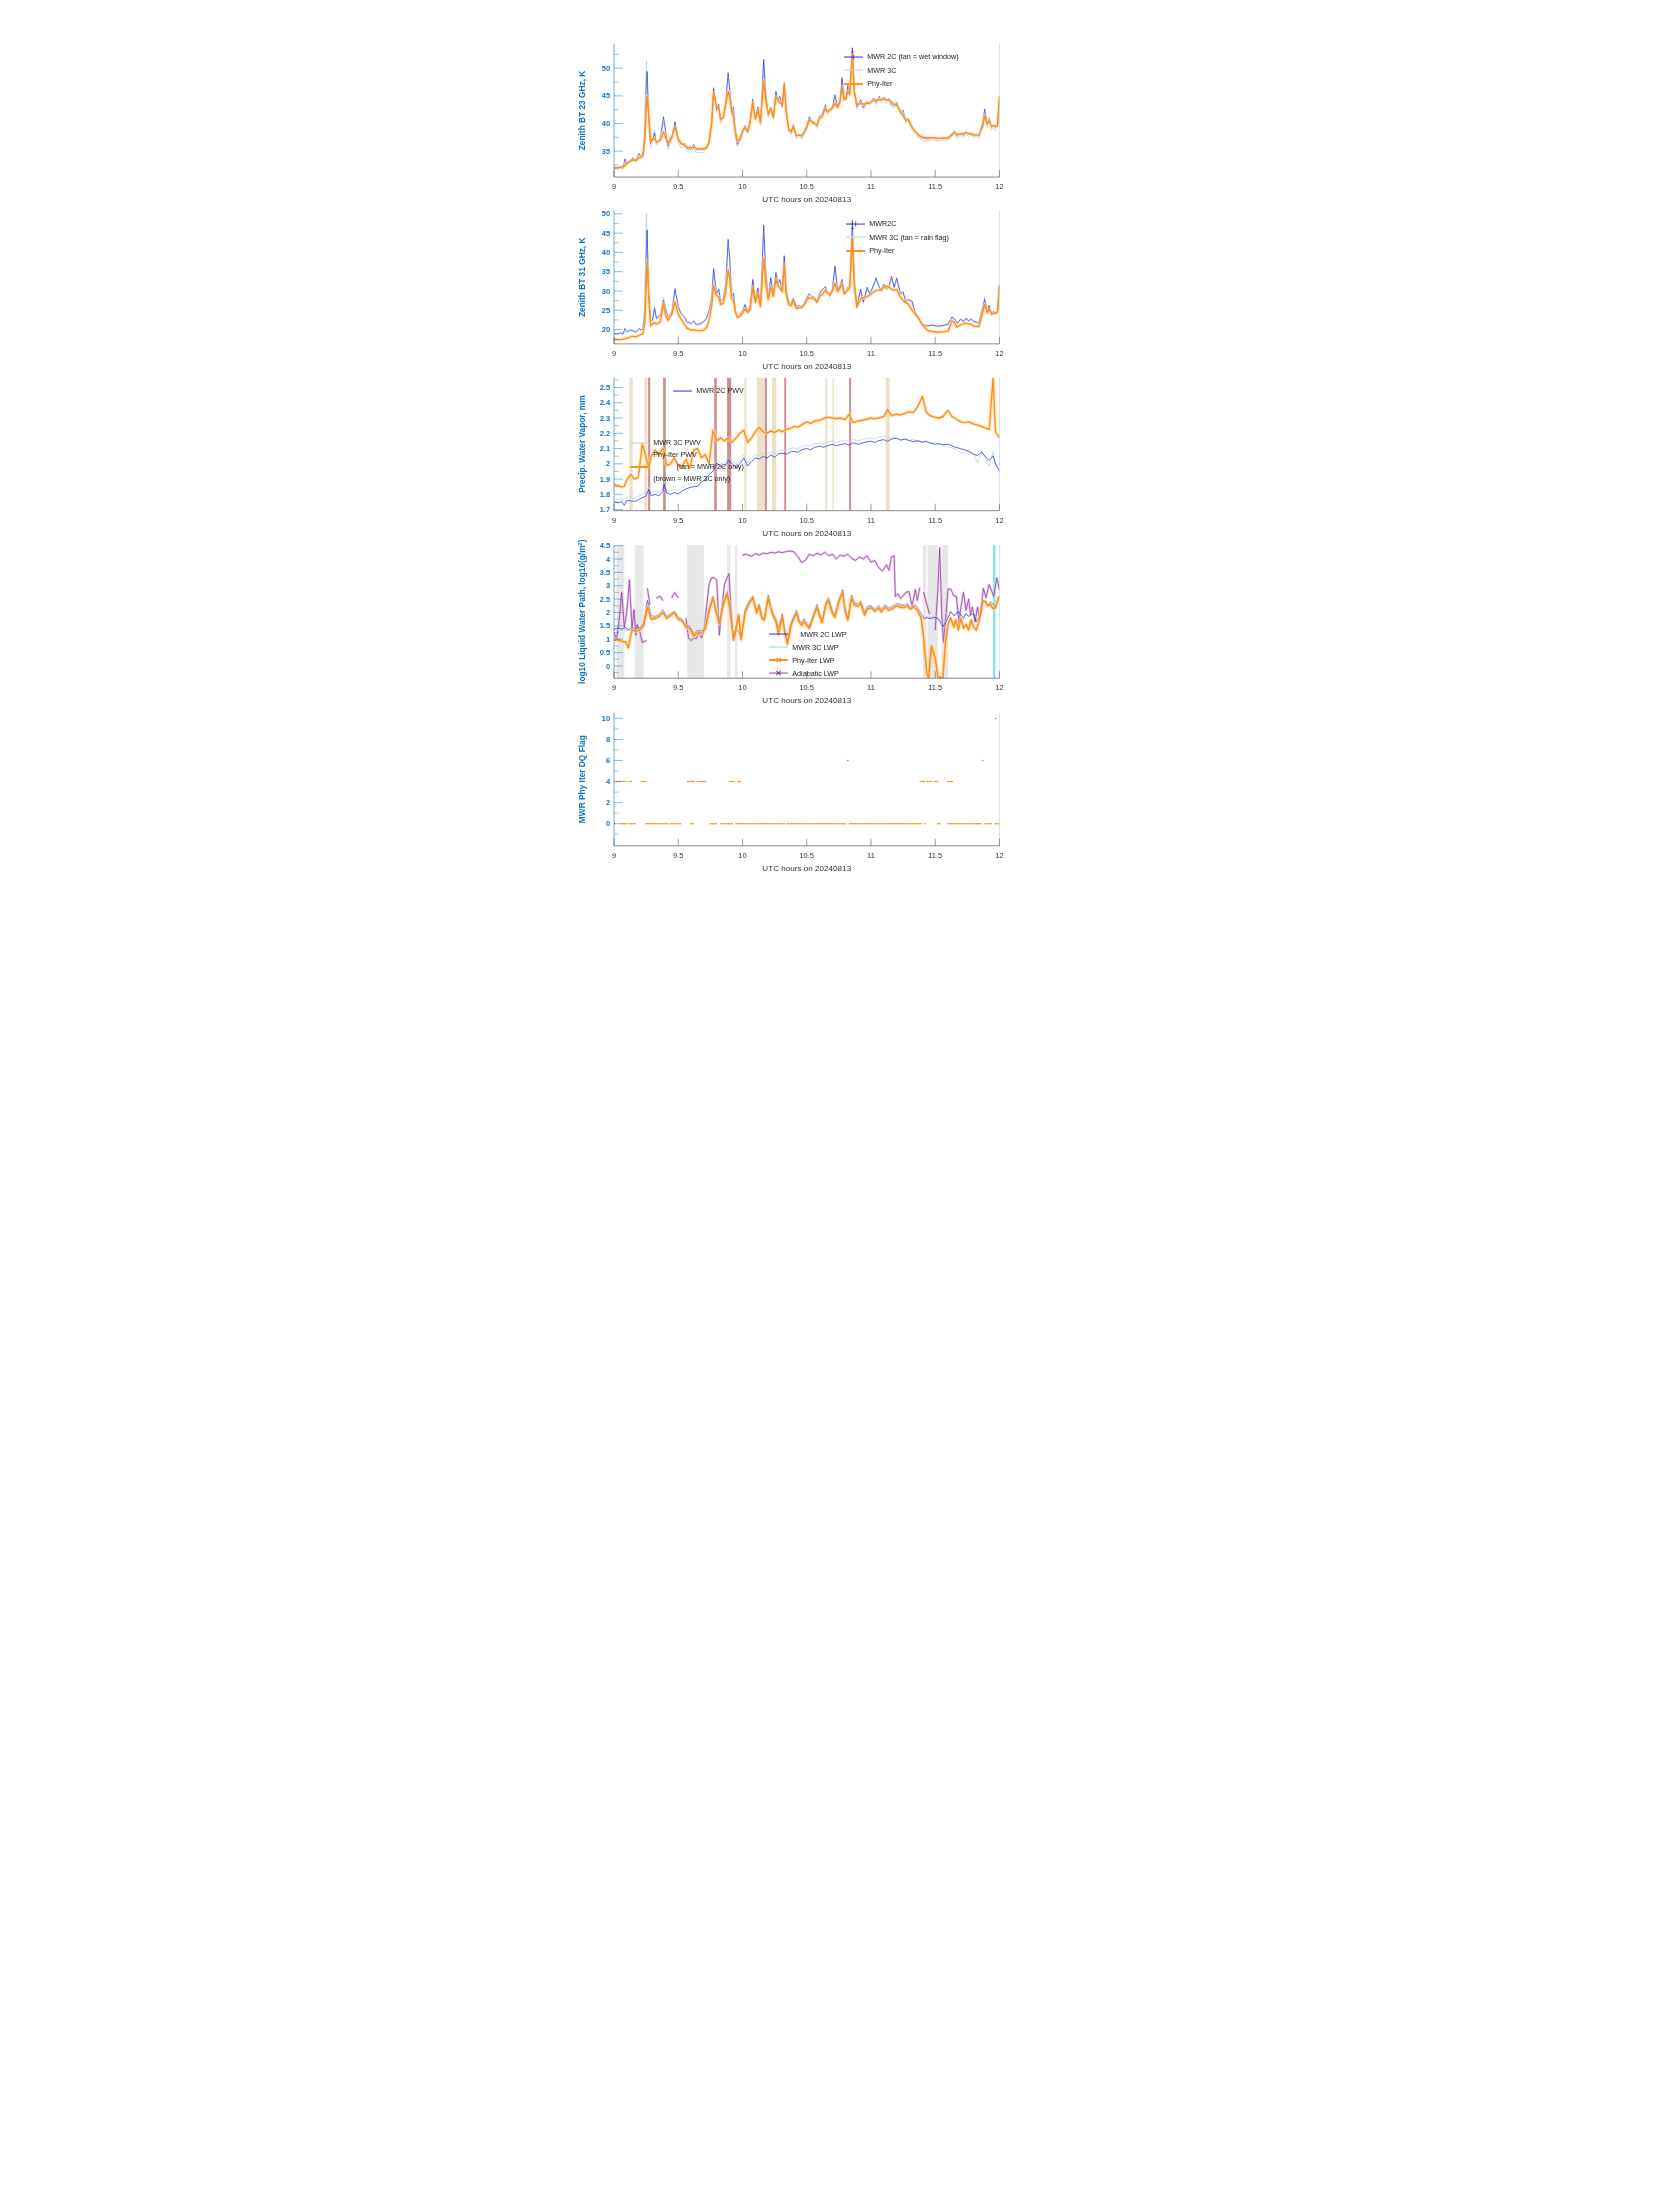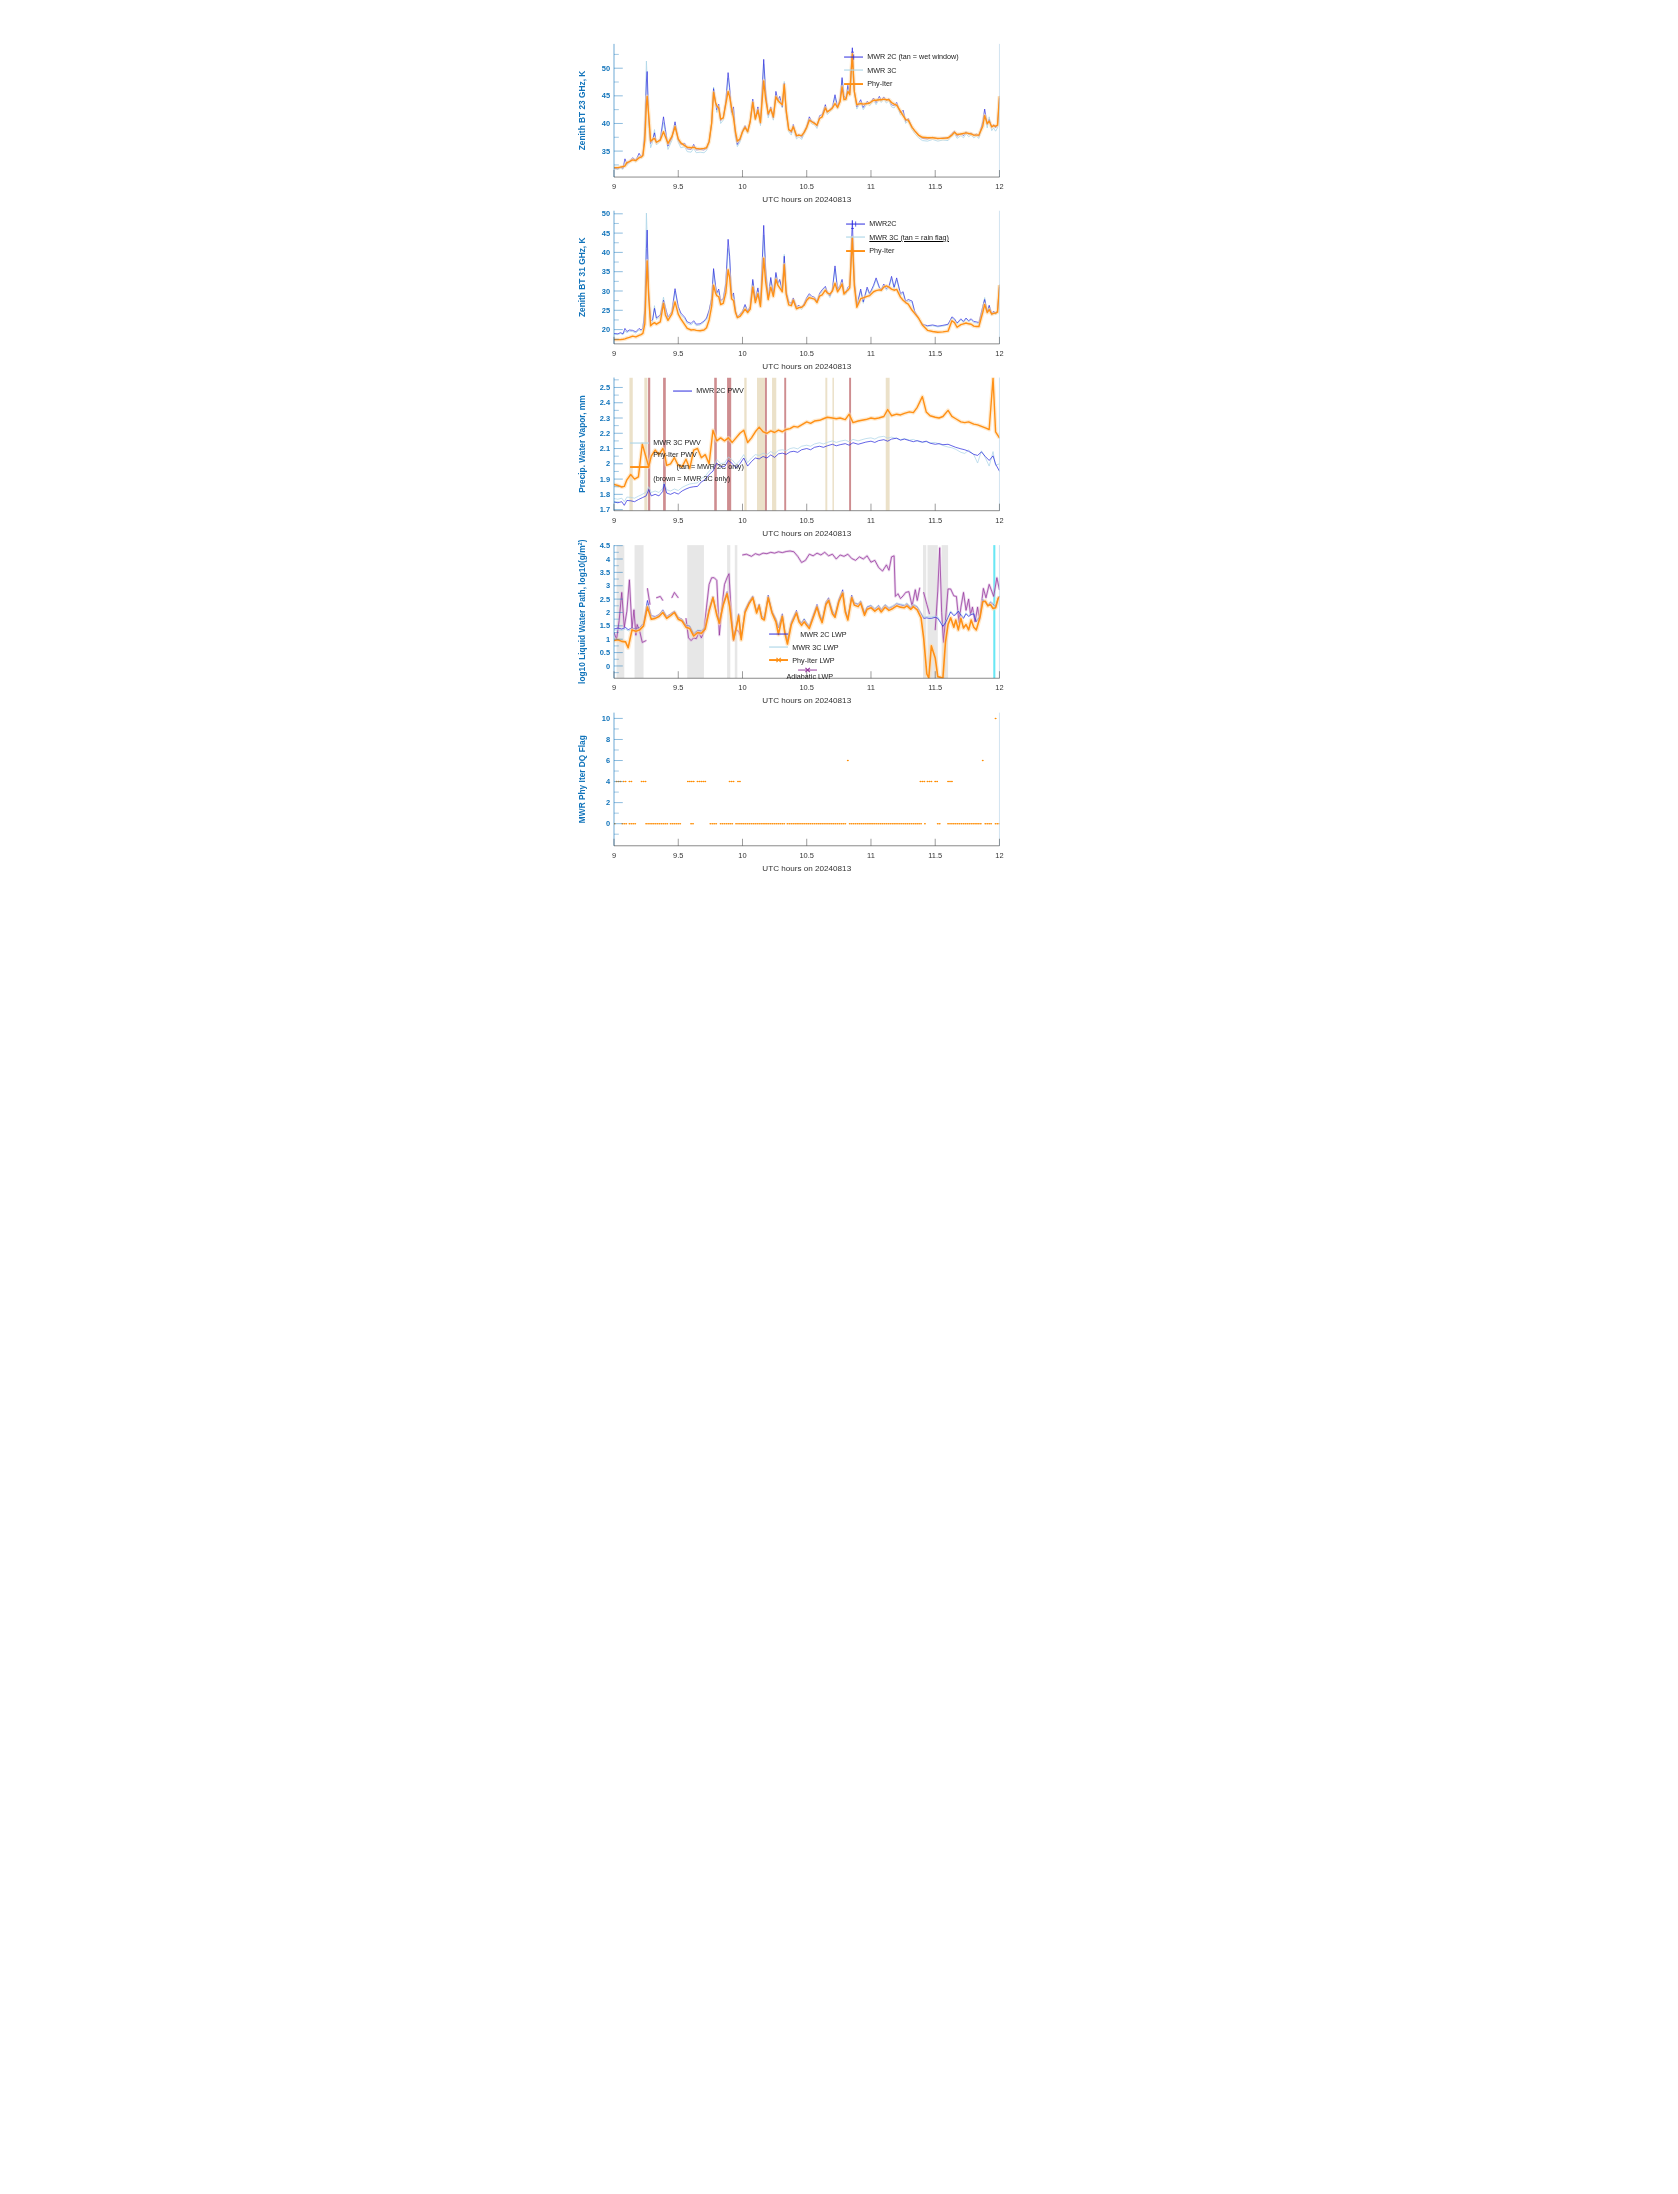--- a/index.html
+++ b/index.html
@@ -558,21 +558,21 @@
       </div>
     </div>
     <div class="legend" style="left: 287px; top: 217px;">
       <div class="legend-row" style="height: 13.6px;">
         <svg width="19.3" height="6.1" viewBox="0 0 44 14">
           <line x1="0" x2="44" y1="7" y2="7" stroke="#2222dd" stroke-width="2.2"></line>
           <line x1="22" x2="22" y1="1" y2="13" stroke="#2222dd" stroke-width="1.6"></line>
         </svg>
         <span class="legend-label">MWR2C</span>
       </div>
-      <div class="legend-row" style="height: 13.6px; text-decoration: underline;">
+      <div class="legend-row" style="height: 13.6px;">
         <svg width="19.3" height="6.1" viewBox="0 0 44 14">
           <line x1="0" x2="44" y1="7" y2="7" stroke="#aed6e8" stroke-width="2.6"></line>
         </svg>
         <span class="legend-label">MWR 3C (tan = rain flag)</span>
       </div>
       <div class="legend-row" style="height: 13.6px;">
         <svg width="19.3" height="6.1" viewBox="0 0 44 14">
           <line x1="0" x2="44" y1="7" y2="7" stroke="#ff9015" stroke-width="4.5"></line>
         </svg>
         <span class="legend-label">Phy-Iter</span>
@@ -620,21 +620,21 @@
         <span class="legend-label">MWR 3C LWP</span>
       </div>
       <div class="legend-row" style="height: 13px;">
         <svg width="19.3" height="6.1" viewBox="0 0 44 14">
           <line x1="0" x2="44" y1="7" y2="7" stroke="#ff9015" stroke-width="4.5"></line>
           <line x1="17" y1="2" x2="27" y2="12" stroke="#ff9015" stroke-width="2.6"></line>
           <line x1="27" y1="2" x2="17" y2="12" stroke="#ff9015" stroke-width="2.6"></line>
         </svg>
         <span class="legend-label">Phy-Iter LWP</span>
       </div>
-      <div class="legend-row" style="height: 13px; flex-direction: column;">
+      <div class="legend-row" style="height: 13px;">
         <svg width="19.3" height="6.1" viewBox="0 0 44 14">
           <line x1="0" x2="44" y1="7" y2="7" stroke="#93339b" stroke-width="2.2"></line>
           <line x1="17" y1="2" x2="27" y2="12" stroke="#93339b" stroke-width="2.6"></line>
           <line x1="27" y1="2" x2="17" y2="12" stroke="#93339b" stroke-width="2.6"></line>
         </svg>
         <span class="legend-label">Adiabatic LWP</span>
       </div>
     </div>
   </div>
 

